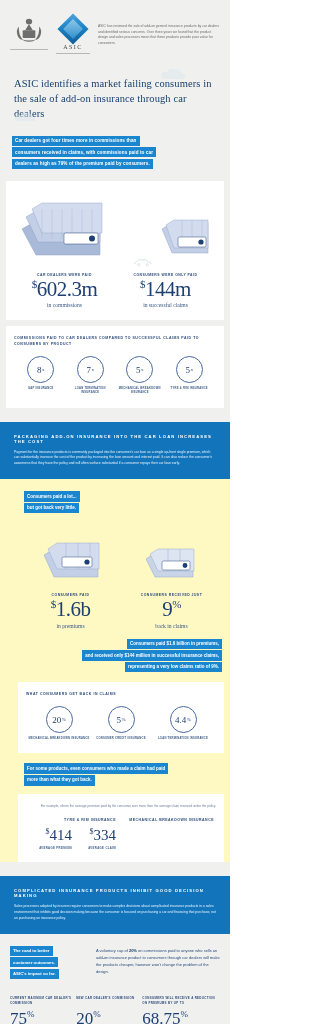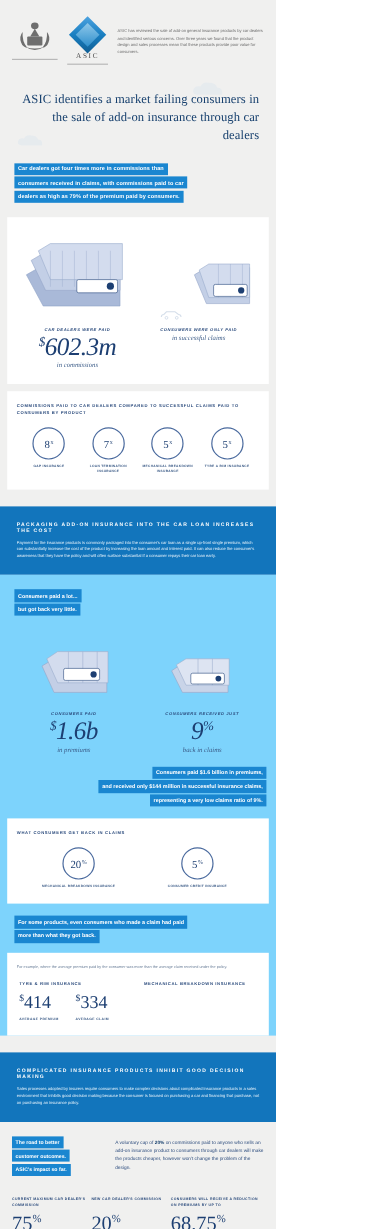--- a/index.html
+++ b/index.html
@@ -71,21 +71,21 @@
   .title-band {
     background: #f0f0ef;
     padding: 10px 14px 14px 14px;
     position: relative;
   }
   .main-title {
     font-family: "Liberation Serif", serif;
     font-size: 10.5px;
     line-height: 1.45;
     color: #17406e;
-    text-align: right;
+    text-align: left;
     letter-spacing: 0.1px;
   }
 
   
   .callout {
     padding: 0 12px 10px 12px;
     background: #f0f0ef;
   }
   .callout span {
     display: table;
@@ -116,21 +116,20 @@
     min-height: 72px;
   }
 
   .figs {
     display: flex;
   }
   .fig-col {
     flex: 1;
     text-align: center;
     padding: 0 2px;
-    font-style: italic;
   }
   .fig-label {
     font-size: 3.4px;
     font-weight: bold;
     letter-spacing: 0.5px;
     color: #2a4a7c;
     margin-bottom: 2px;
   }
   .fig-value {
     font-family: "Liberation Serif", serif;
@@ -205,21 +204,21 @@
     letter-spacing: 1.1px;
     margin-bottom: 6px;
   }
   .band-body {
     font-size: 3.4px;
     line-height: 1.75;
     color: #e6f2fb;
   }
 
   
-  .sec2 { background: #7dd3fc; padding: 12px 0 0 0; position: relative; }
+  .sec2 { background: #fef9c3; padding: 12px 0 0 12px; position: relative; }
 
   .illus-row {
     display: flex;
     justify-content: space-around;
     align-items: flex-end;
     padding: 10px 10px 8px 10px;
     min-height: 78px;
   }
 
   .blue-strip {
@@ -426,20 +425,21 @@
     </div>
 
     <div class="figs">
       <div class="fig-col">
         <div class="fig-label">CAR DEALERS WERE PAID</div>
         <div class="fig-value"><span class="cur">$</span><span>602.3m</span></div>
         <div class="fig-sub">in commissions</div>
       </div>
       <div class="fig-col">
         <div class="fig-label">CONSUMERS WERE ONLY PAID</div>
+        <div class="fig-value"><span class="cur">$</span><span>144m</span></div>
         <div class="fig-sub">in successful claims</div>
       </div>
     </div>
   </div>
 
   <div class="card" style="margin-top:6px;">
     <div class="sec-head">COMMISSIONS PAID TO CAR DEALERS COMPARED TO SUCCESSFUL CLAIMS PAID TO CONSUMERS BY PRODUCT</div>
     <div class="circle-row">
       <div class="circle-item">
         <div class="circle">
@@ -536,29 +536,36 @@
             </div>
           <div class="circle-label">MECHANICAL BREAKDOWN INSURANCE</div>
         </div>
         <div class="circle-item">
           <div class="circle">
               <span>5</span>
               <span class="suf">%</span>
             </div>
           <div class="circle-label">CONSUMER CREDIT INSURANCE</div>
         </div>
+        <div class="circle-item">
+          <div class="circle">
+              <span>4.4</span>
+              <span class="suf">%</span>
+            </div>
+          <div class="circle-label">LOAN TERMINATION INSURANCE</div>
+        </div>
       </div>
     </div>
 
     <div class="strip-wrap" style="margin-top:10px;">
       <div class="blue-strip">For some products, even consumers who made a claim had paid</div>
       <div class="blue-strip">more than what they got back.</div>
     </div>
 
-    <div class="card" style="margin-top:8px;">
+    <div class="card" style="margin-top:8px;text-align:right;">
       <div class="note">For example, where the average premium paid by the consumer was more than the average claim received under the policy.</div>
       <div class="two-group">
         <div class="group">
           <div class="group-title">TYRE &amp; RIM INSURANCE</div>
           <div class="group-vals">
             <div class="gv">
               <div class="gv-num"><span class="cur">$</span><span>414</span></div>
               <div class="gv-lab">AVERAGE PREMIUM</div>
             </div>
             <div class="gv">

